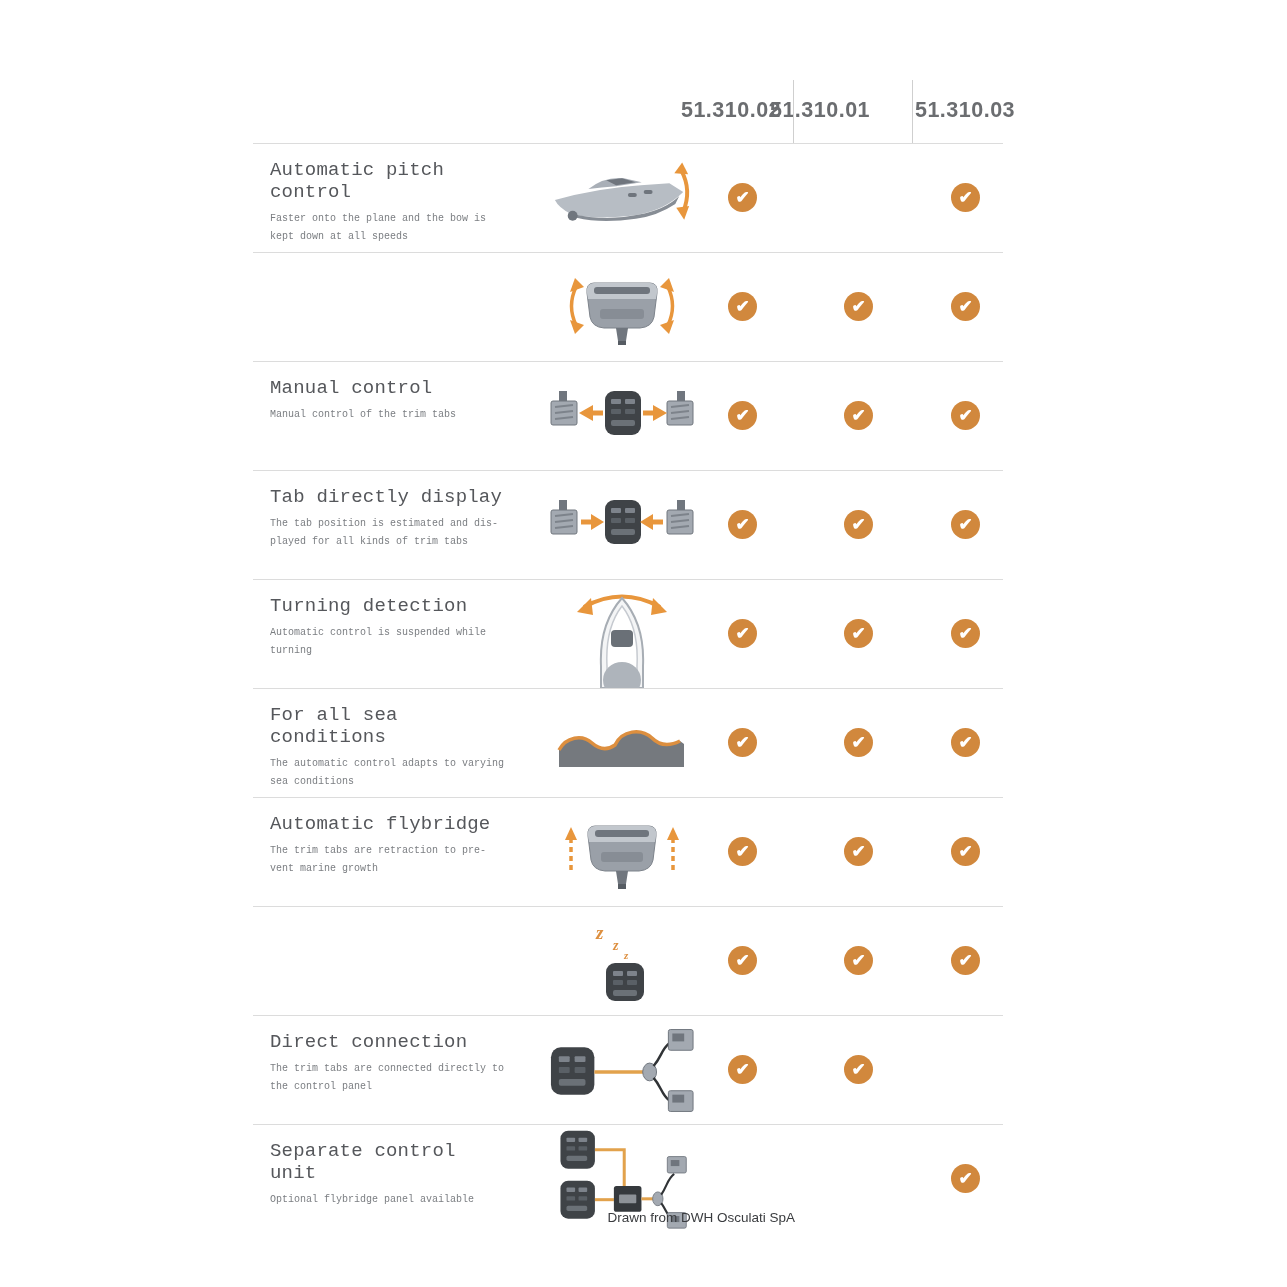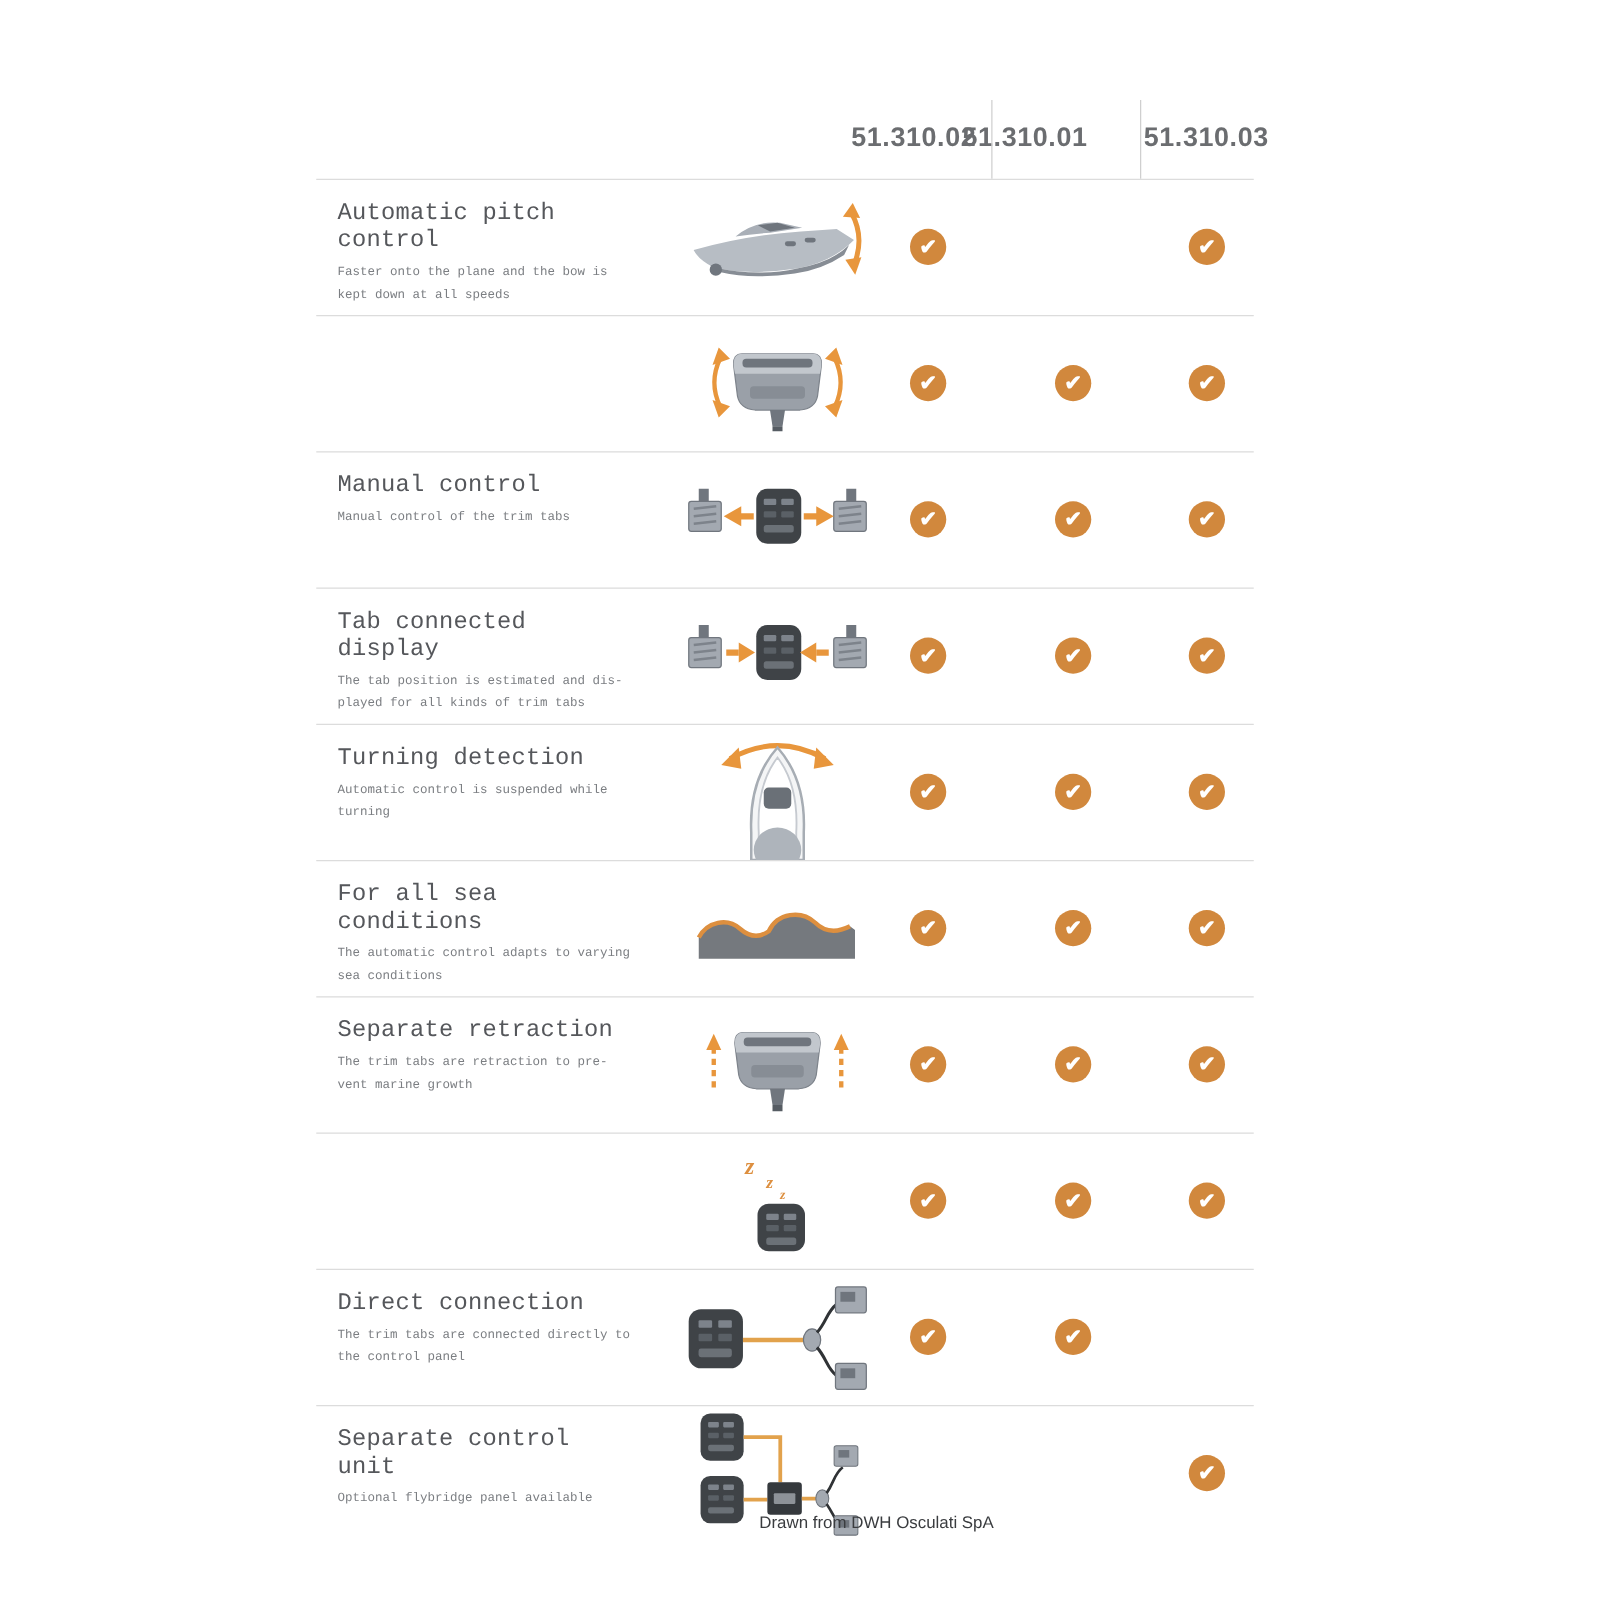--- a/index.html
+++ b/index.html
@@ -128,21 +128,21 @@
           <path d="M106 18 L120 26 L106 34 Z" fill="#E8963C"></path>
         </svg>
       </div>
       <div class="check-cell c0 on">✔</div>
       <div class="check-cell c1 on">✔</div>
       <div class="check-cell c2 on">✔</div>
     </div>
 
     <div class="row">
       <div class="row-text">
-        <div class="feature-title">Tab connected display</div>
+        <div class="feature-title">Tab directly display</div>
         <div class="feature-desc">The tab position is estimated and dis-played for all kinds of trim tabs</div>
       </div>
       <div class="row-icon">
         <svg width="150" height="58" viewBox="0 0 150 58">
           <rect x="12" y="4" width="8" height="12" fill="#70767e"></rect>
           <rect x="4" y="14" width="26" height="24" rx="2" fill="#a3a9b1" stroke="#70767e"></rect>
           <path d="M8 20 L26 18 M8 26 L26 24 M8 32 L26 30" stroke="#7d838b" stroke-width="2"></path>
           <rect x="130" y="4" width="8" height="12" fill="#70767e"></rect>
           <rect x="120" y="14" width="26" height="24" rx="2" fill="#a3a9b1" stroke="#70767e"></rect>
           <path d="M124 20 L142 18 M124 26 L142 24 M124 32 L142 30" stroke="#7d838b" stroke-width="2"></path>
@@ -195,21 +195,21 @@
           <path d="M3 33 C10 20 26 17 36 26 C44 33 52 33 59 28 C66 13 85 11 96 21 C104 29 114 29 124 24" stroke="#DD8F3F" stroke-width="3.5" fill="none"></path>
         </svg>
       </div>
       <div class="check-cell c0 on">✔</div>
       <div class="check-cell c1 on">✔</div>
       <div class="check-cell c2 on">✔</div>
     </div>
 
     <div class="row">
       <div class="row-text">
-        <div class="feature-title">Separate retraction</div>
+        <div class="feature-title">Automatic flybridge</div>
         <div class="feature-desc">The trim tabs are retraction to pre-vent marine growth</div>
       </div>
       <div class="row-icon">
         <svg width="134" height="84" viewBox="0 0 134 84">
           <path d="M40 16 L94 16 Q102 16 101 26 L98 50 Q96 60 84 61 L50 61 Q38 60 36 50 L33 26 Q32 16 40 16 Z" fill="#9aa0a8" stroke="#7d838b"></path>
           <path d="M40 16 L94 16 Q102 16 101 26 L100 32 L34 32 L33 26 Q32 16 40 16 Z" fill="#c2c7cd"></path>
           <rect x="40" y="20" width="54" height="7" rx="3" fill="#6f757d"></rect>
           <rect x="46" y="42" width="42" height="10" rx="3" fill="#878d95"></rect>
           <path d="M61 61 L73 61 L71 74 L63 74 Z" fill="#70767e"></path>
           <rect x="63" y="74" width="8" height="5" fill="#565c63"></rect>

